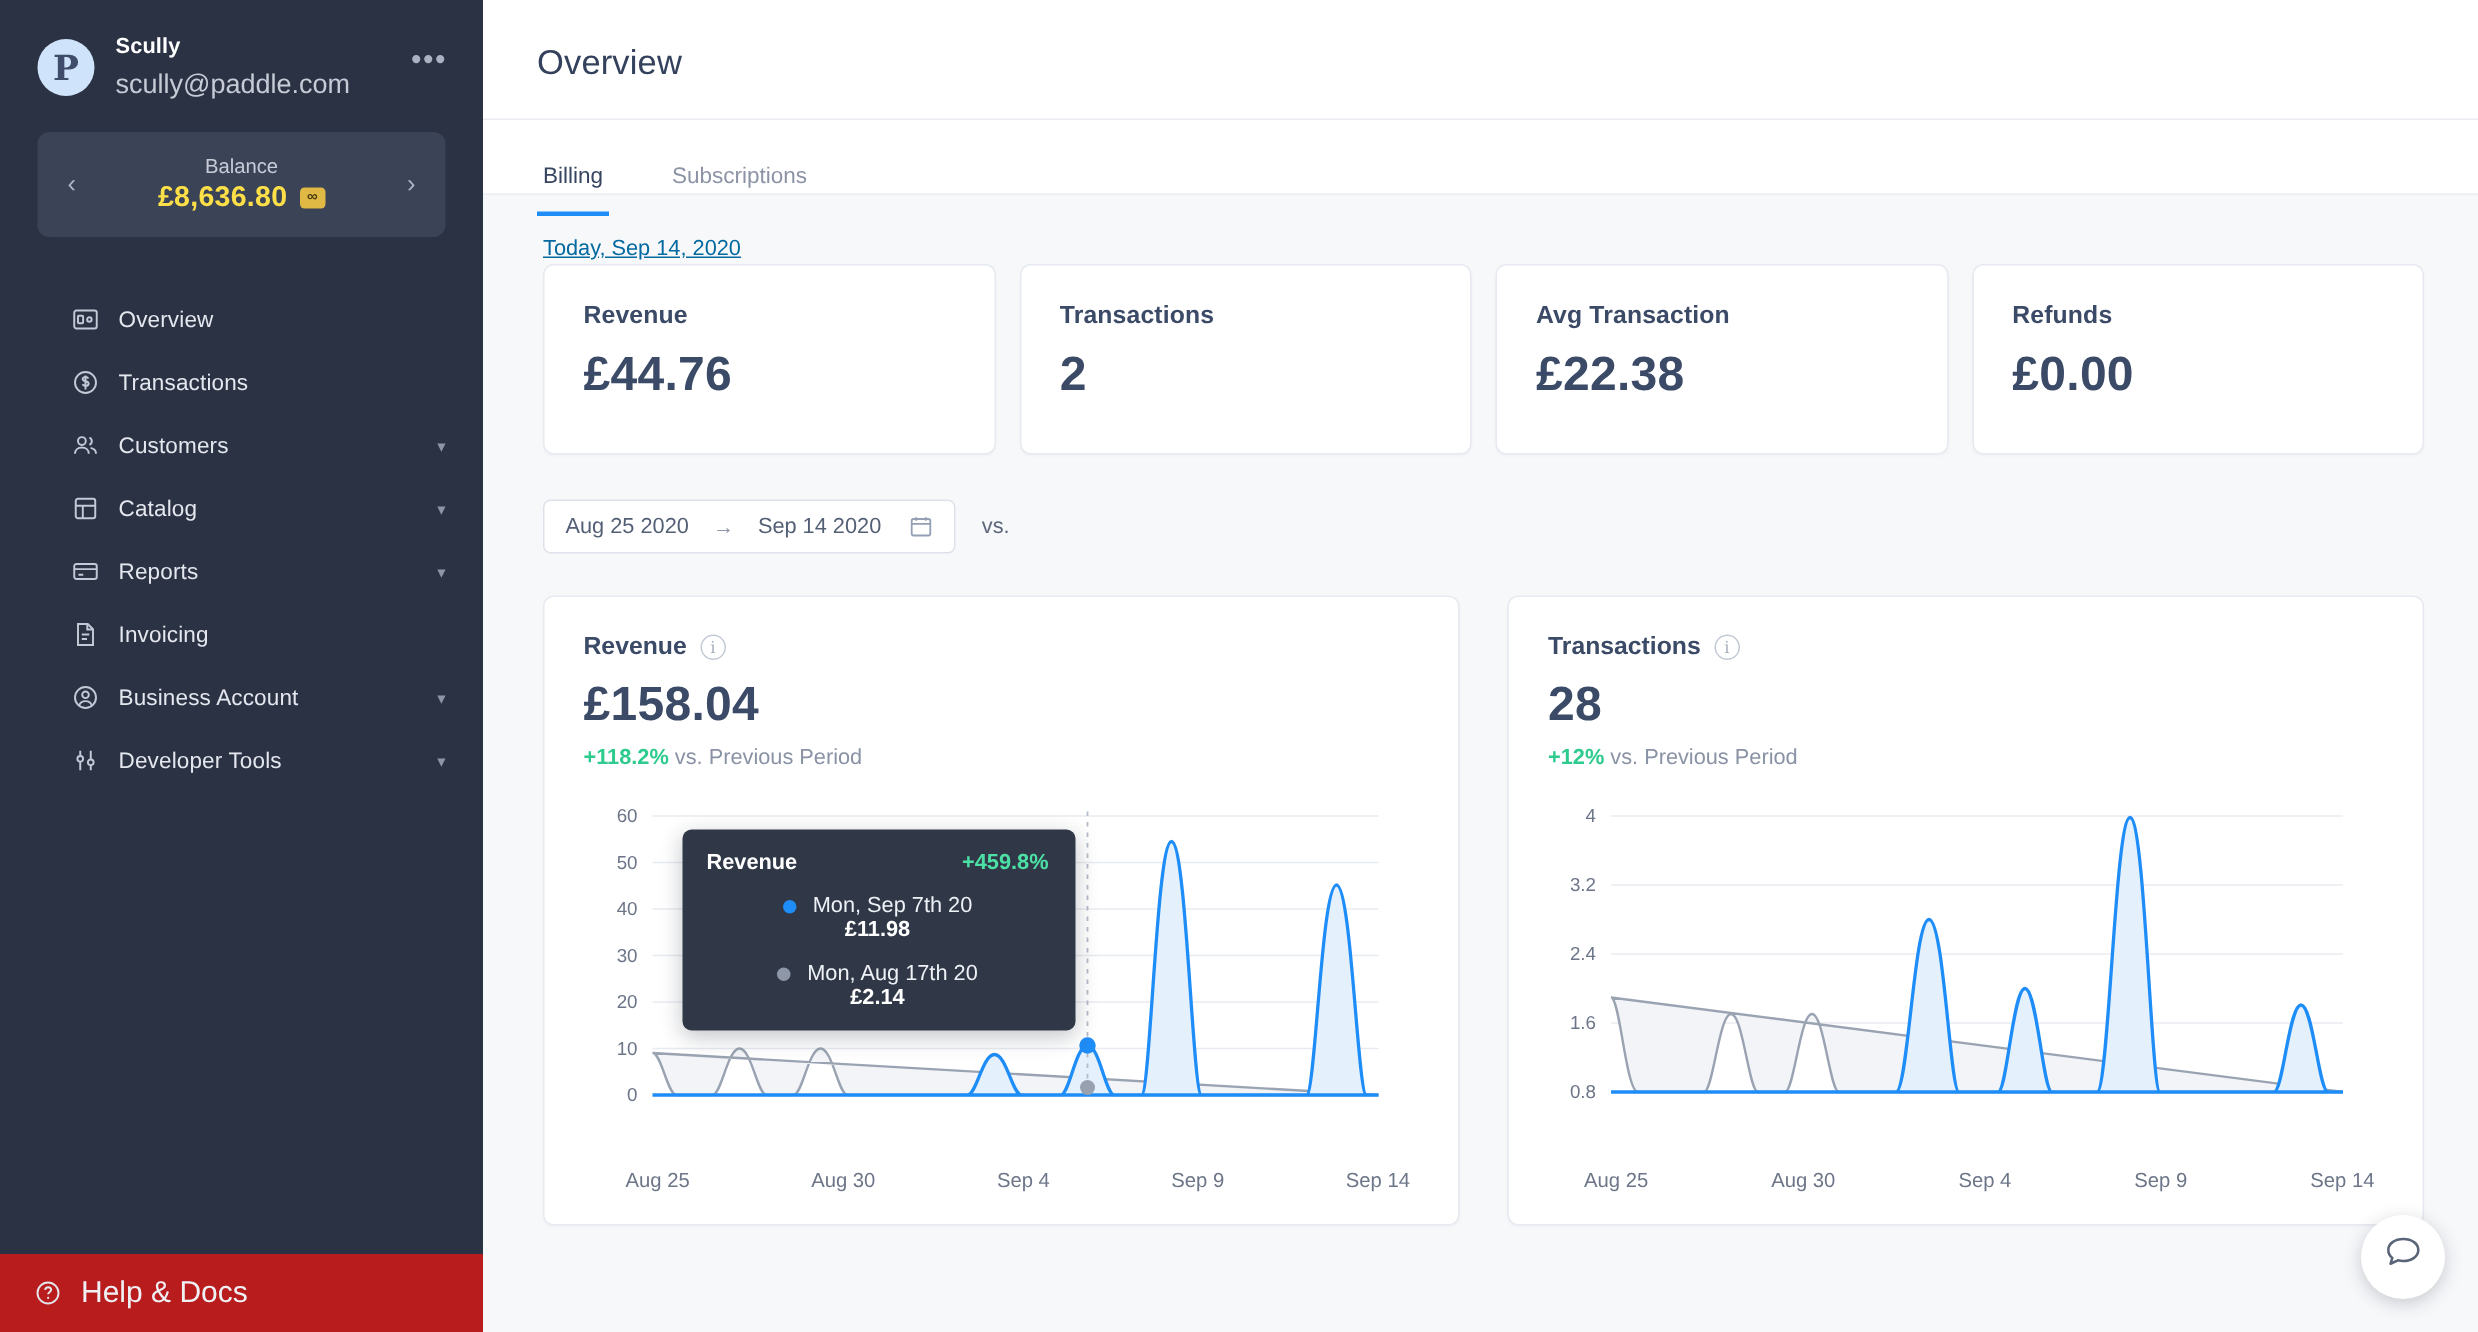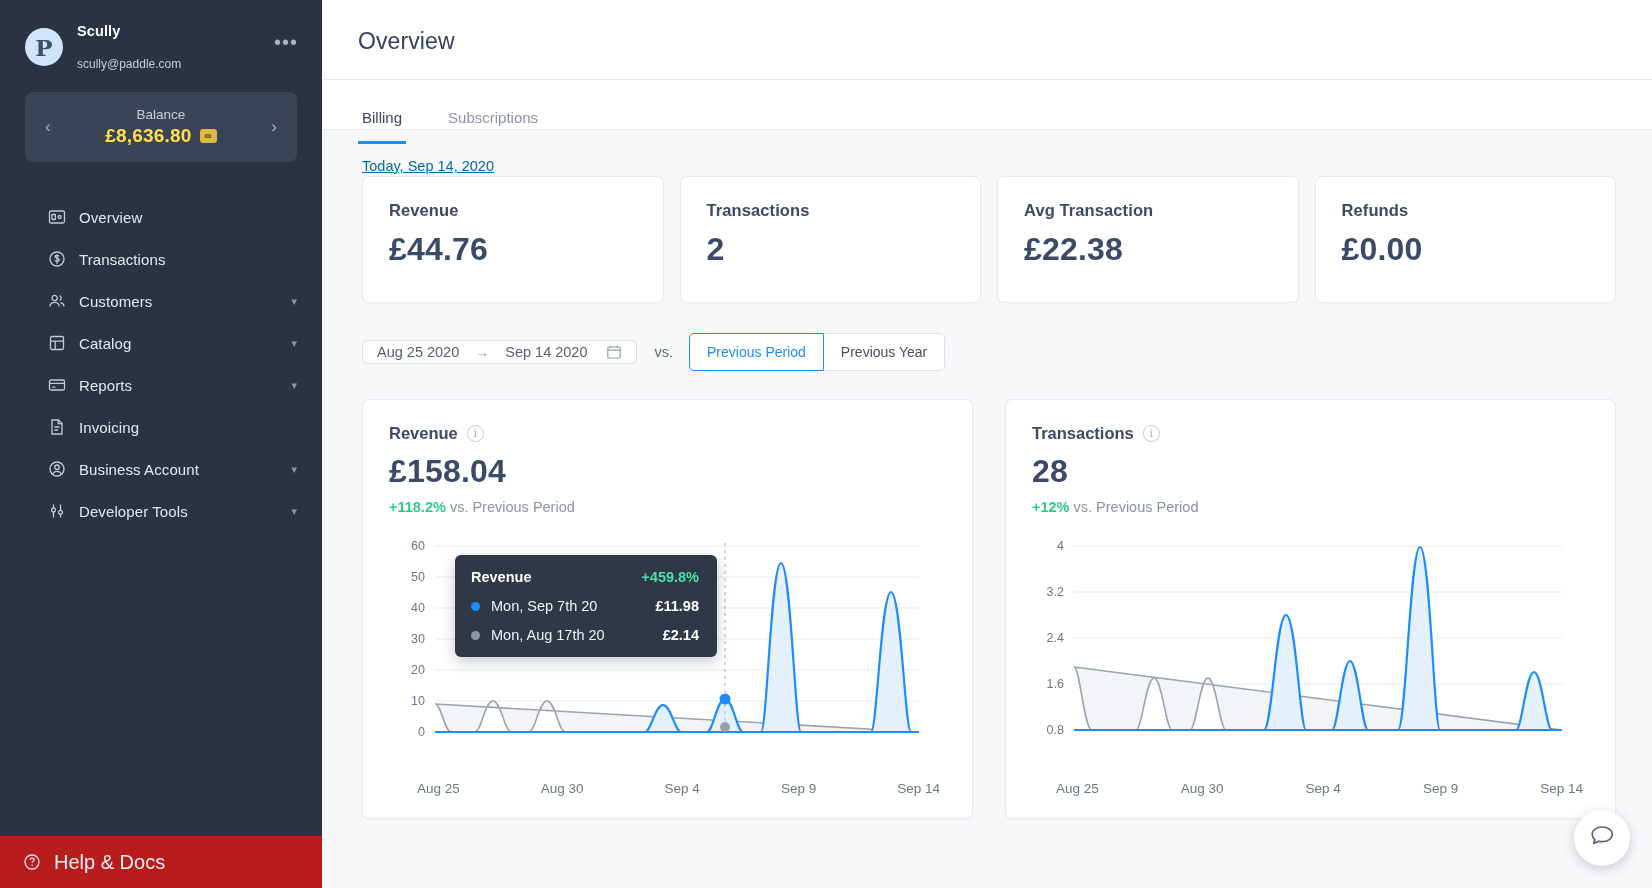--- a/index.html
+++ b/index.html
@@ -24,21 +24,21 @@
   }
   .avatar {
     width: 38px; height: 38px; border-radius: 50%;
     background: #cfe4fb; color: #3f4d6b;
     display: flex; align-items: center; justify-content: center;
     font-size: 23px; font-weight: bold; font-family: "DejaVu Serif", serif;
     flex-shrink: 0;
   }
   .sb-acct-text { margin-left: 14px; flex: 1; line-height: 1.3; }
   .sb-name { color: #ffffff; font-size: 14.5px; font-weight: bold; letter-spacing: .1px;}
-  .sb-email { color: #c6cbd6; font-size: 12px; margin-top: 16px; }
+  .sb-email { color: #c6cbd6; font-size: 18px; margin-top: 4px; }
   .sb-dots {
     color: #aab1c0; font-size: 20px; letter-spacing: 1px;
     padding: 0 2px 10px 0; cursor: pointer; line-height: .4;
   }
 
   .balance-card {
     margin: 6px 25px 0 25px;
     background: #3b4357; border-radius: 8px;
     height: 70px;
     display: flex; align-items: center; justify-content: space-between;
@@ -103,21 +103,21 @@
     border-radius: 7px; padding: 24px 26px 30px 26px;
     box-shadow: 0 1px 2px rgba(30,40,60,.035);
     min-height: 127px;
   }
   .stat-title { font-size: 16.5px; color: #3b4a66; font-weight: bold; letter-spacing: .1px; }
   .stat-value { font-size: 32px; color: #3b4a66; font-weight: bold; margin-top: 11px; letter-spacing: .2px; }
 
   .controls-row { display: flex; align-items: center; margin-top: 30px; }
   .date-box {
     display: flex; align-items: center; background: #ffffff;
-    border: 1px solid #dde2ea; border-radius: 5px; height: 24px;
+    border: 1px solid #dde2ea; border-radius: 5px; height: 36px;
     padding: 0 14px; gap: 16px;
   }
   .date-txt { font-size: 14.5px; color: #535f75; cursor: pointer; }
   .date-arrow { color: #8e97a8; font-size: 14px; }
   .cal-ico { color: #93a0b4; display: flex; align-items: center; margin-left: 2px; }
   .vs-label { font-size: 14.5px; color: #5d6779; margin: 0 16px 0 18px; }
   .seg-group { display: flex; }
   .seg-btn {
     height: 38px; padding: 0 17px; display: flex; align-items: center;
     font-size: 14px; background: #ffffff; border: 1px solid #dde2ea;
@@ -155,21 +155,21 @@
 
   
   .tooltip {
     position: absolute; background: #303848; border-radius: 6px;
     padding: 14px 18px 14px 16px; color: #ffffff; width: 262px;
     box-shadow: 0 4px 14px rgba(20,28,45,.25); z-index: 5;
   }
   .tt-row { display: flex; align-items: center; justify-content: space-between; }
   .tt-head-label { font-size: 14.5px; font-weight: bold; }
   .tt-head-val { font-size: 14.5px; color: #4ce0a5; font-weight: bold; }
-  .tt-item { margin-top: 13px; }
+  .tt-item { margin-top: 13px; flex-direction: column; }
   .tt-left { display: flex; align-items: center; gap: 11px; }
   .tt-dot { width: 9px; height: 9px; border-radius: 50%; flex-shrink: 0; }
   .tt-date { font-size: 14.5px; color: #eef1f6; }
   .tt-amt { font-size: 14.5px; font-weight: bold; color: #ffffff; }
 
   
   .chat-fab {
     position: absolute; right: 22px; bottom: 22px;
     width: 56px; height: 56px; border-radius: 50%;
     background: #ffffff; box-shadow: 0 3px 12px rgba(30,40,60,.22);
@@ -350,24 +350,20 @@
           <span class="date-arrow">→</span>
           <span class="date-txt">Sep 14 2020</span>
           <span class="cal-ico">
               <svg width="16" height="16" viewBox="0 0 16 16" fill="none" stroke="currentColor" stroke-width="1.2">
                 <rect x="1.8" y="3" width="12.4" height="11" rx="1.3"></rect>
                 <path d="M1.8 6.2h12.4M4.8 1.8v2.3M11.2 1.8v2.3"></path>
               </svg>
             </span>
         </div>
         <span class="vs-label">vs.</span>
-        <div class="seg-group">
-          <div class="seg-btn active">Previous Period</div>
-          <div class="seg-btn">Previous Year</div>
-        </div>
       </div>
 
       <div class="charts-row">
 
         <section class="chart-card">
           <div class="chart-head">
             <span class="chart-title">Revenue</span>
             <span class="info-ico">i</span>
           </div>
           <div class="chart-value">£158.04</div>

